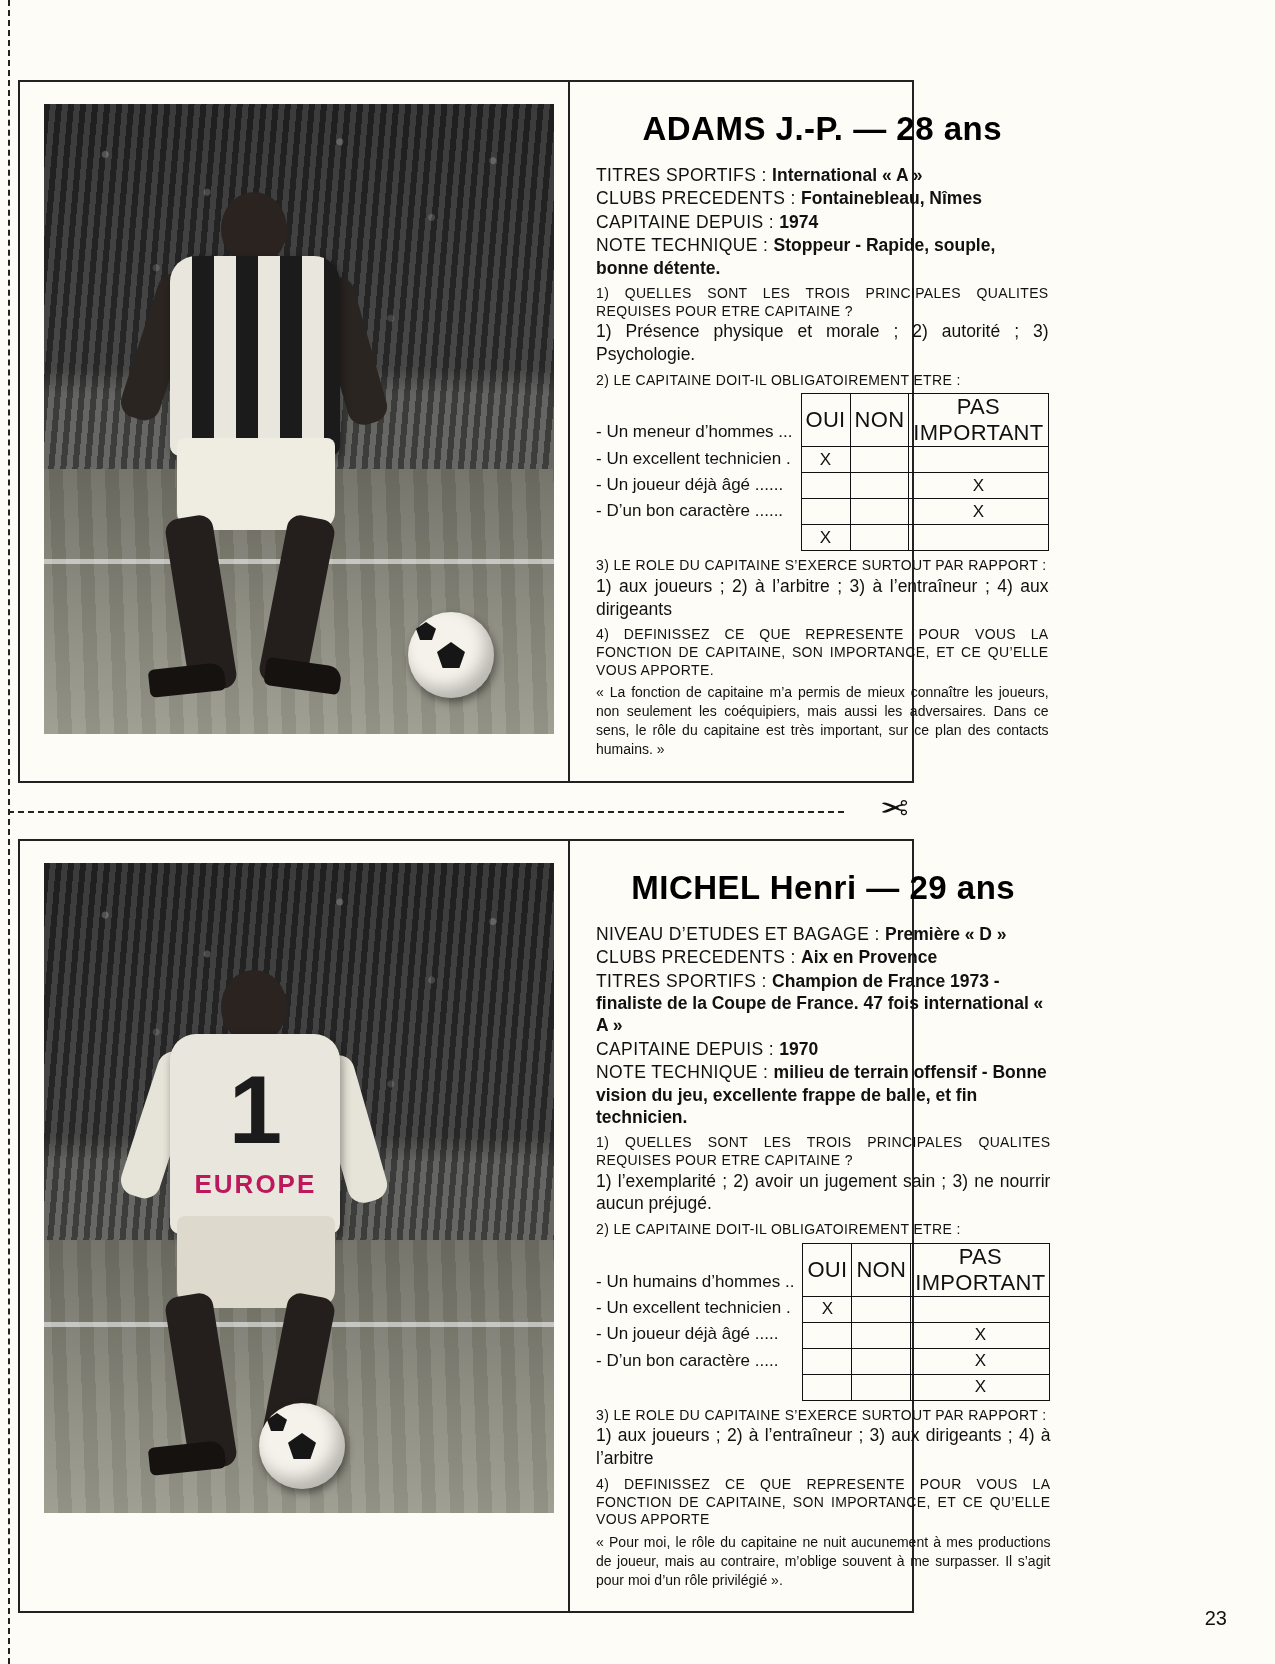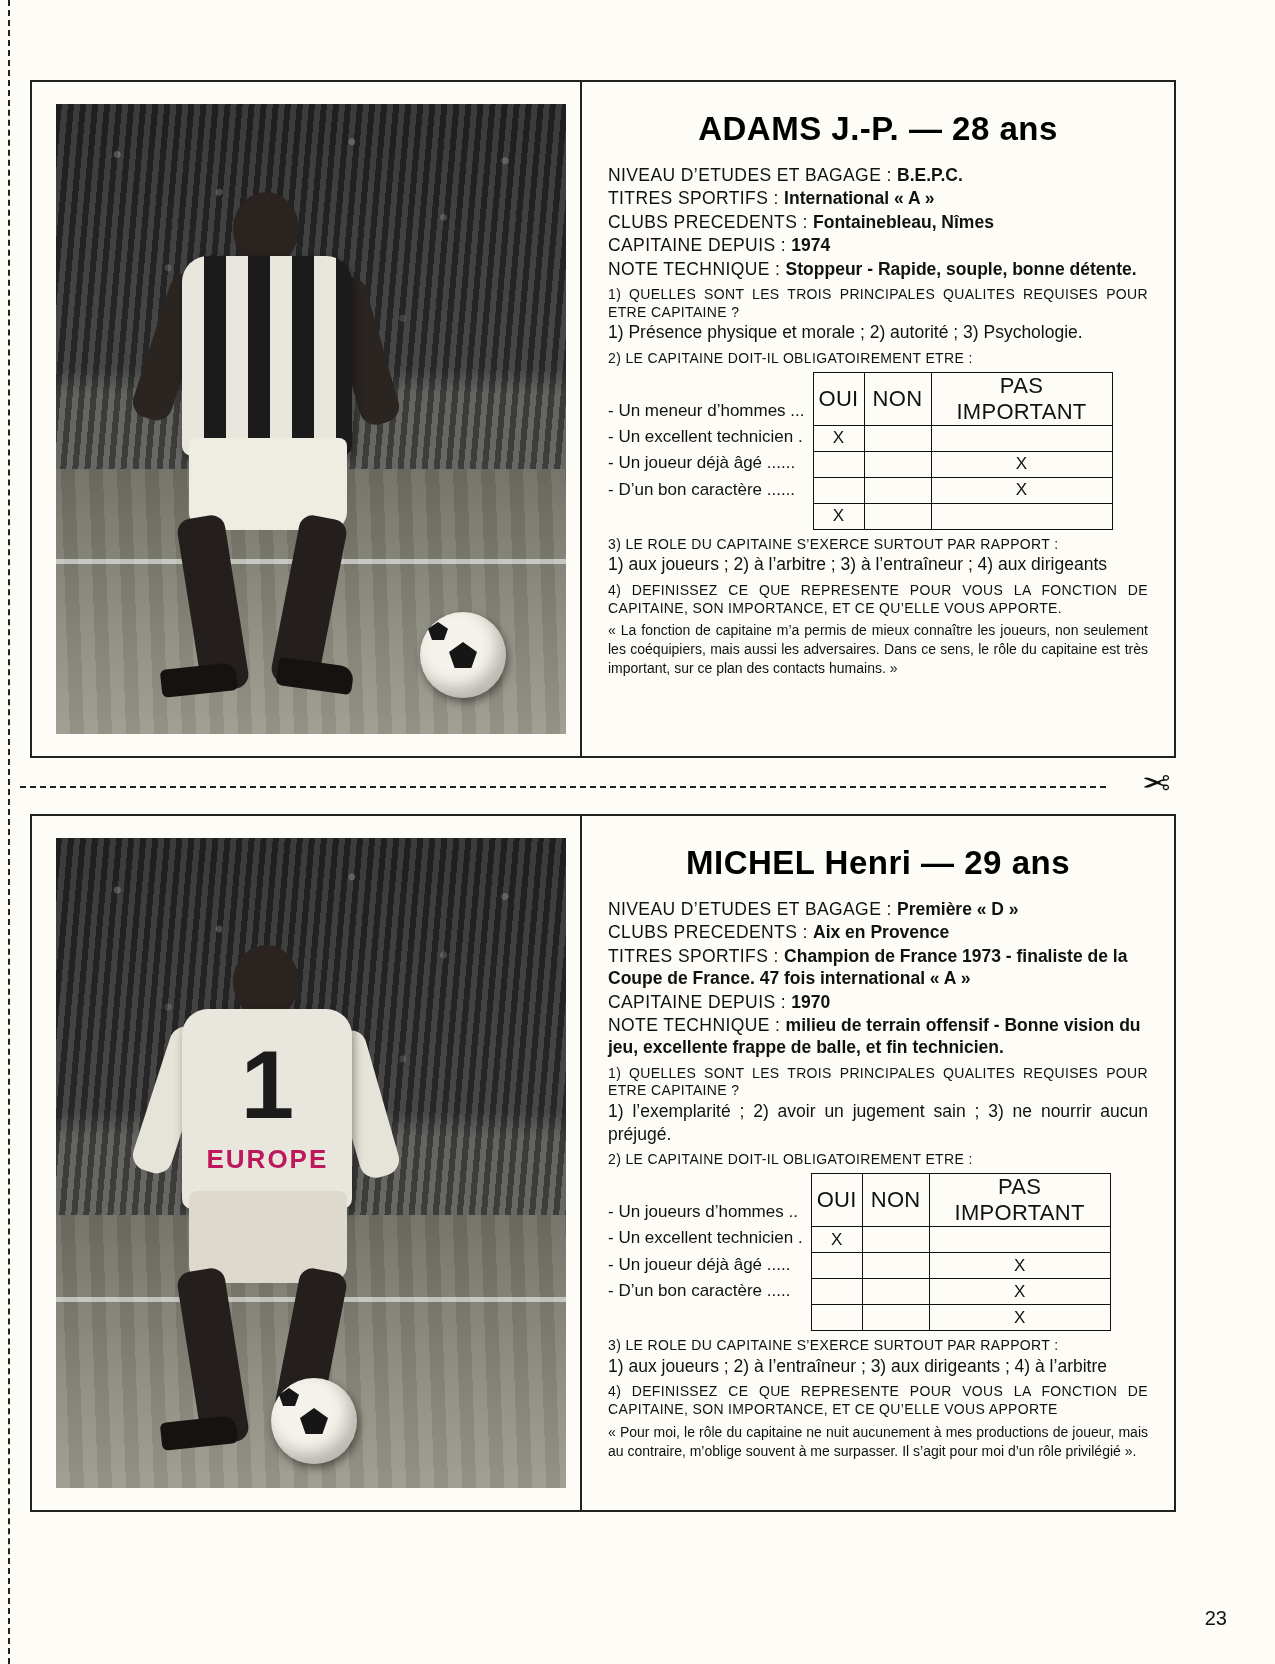--- a/index.html
+++ b/index.html
@@ -23,22 +23,21 @@
     top: 0;
     width: 0;
     height: 1664px;
     border-left: 2px dashed #222;
   }
 
   .cards {
     position: absolute;
     left: 18px;
     top: 80px;
-    width: 1146px;
-    margin-left: 12px;
+    width: 896px;
   }
 
   .card {
     border: 2px solid #222;
     background: #fdfcf6;
     display: flex;
     box-sizing: border-box;
   }
 
   .card-photo {
@@ -328,23 +327,20 @@
           <div class="boot l"></div>
           <div class="boot r"></div>
         </div>
         <div class="ball"></div>
       </div>
     </div>
 
     <div class="card-text">
       <div class="player-name">ADAMS J.-P. — 28 ans</div>
 
-      <div class="field-line">
-        <span class="lbl">NIVEAU D’ETUDES ET BAGAGE : </span><span class="val">B.E.P.C.</span>
-      </div>
       <div class="field-line">
         <span class="lbl">TITRES SPORTIFS : </span><span class="val">International « A »</span>
       </div>
       <div class="field-line">
         <span class="lbl">CLUBS PRECEDENTS : </span><span class="val">Fontainebleau, Nîmes</span>
       </div>
       <div class="field-line">
         <span class="lbl">CAPITAINE DEPUIS : </span><span class="val">1974</span>
       </div>
       <div class="field-line">
@@ -448,21 +444,21 @@
       <div class="field-line">
         <span class="lbl">NOTE TECHNIQUE : </span><span class="val">milieu de terrain offensif - Bonne vision du jeu, excellente frappe de balle, et fin technicien.</span>
       </div>
 
       <div class="q">1) QUELLES SONT LES TROIS PRINCIPALES QUALITES REQUISES POUR ETRE CAPITAINE ?</div>
       <div class="a">1) l’exemplarité ; 2) avoir un jugement sain ; 3) ne nourrir aucun préjugé.</div>
       <div class="q">2) LE CAPITAINE DOIT-IL OBLIGATOIREMENT ETRE :</div>
 
       <div class="matrix">
         <div class="matrix-rows">
-          <div>- Un joueurs d’hommes  ..</div>
+          <div>- Un humains d’hommes  ..</div>
           <div>- Un excellent technicien .</div>
           <div>- Un joueur déjà âgé  .....</div>
           <div>- D’un bon caractère  .....</div>
         </div>
         <table class="answers">
           <tbody>
               <tr>
             <th class="col-oui">OUI</th>
             <th class="col-non">NON</th>
             <th class="col-pi">PAS IMPORTANT</th>

